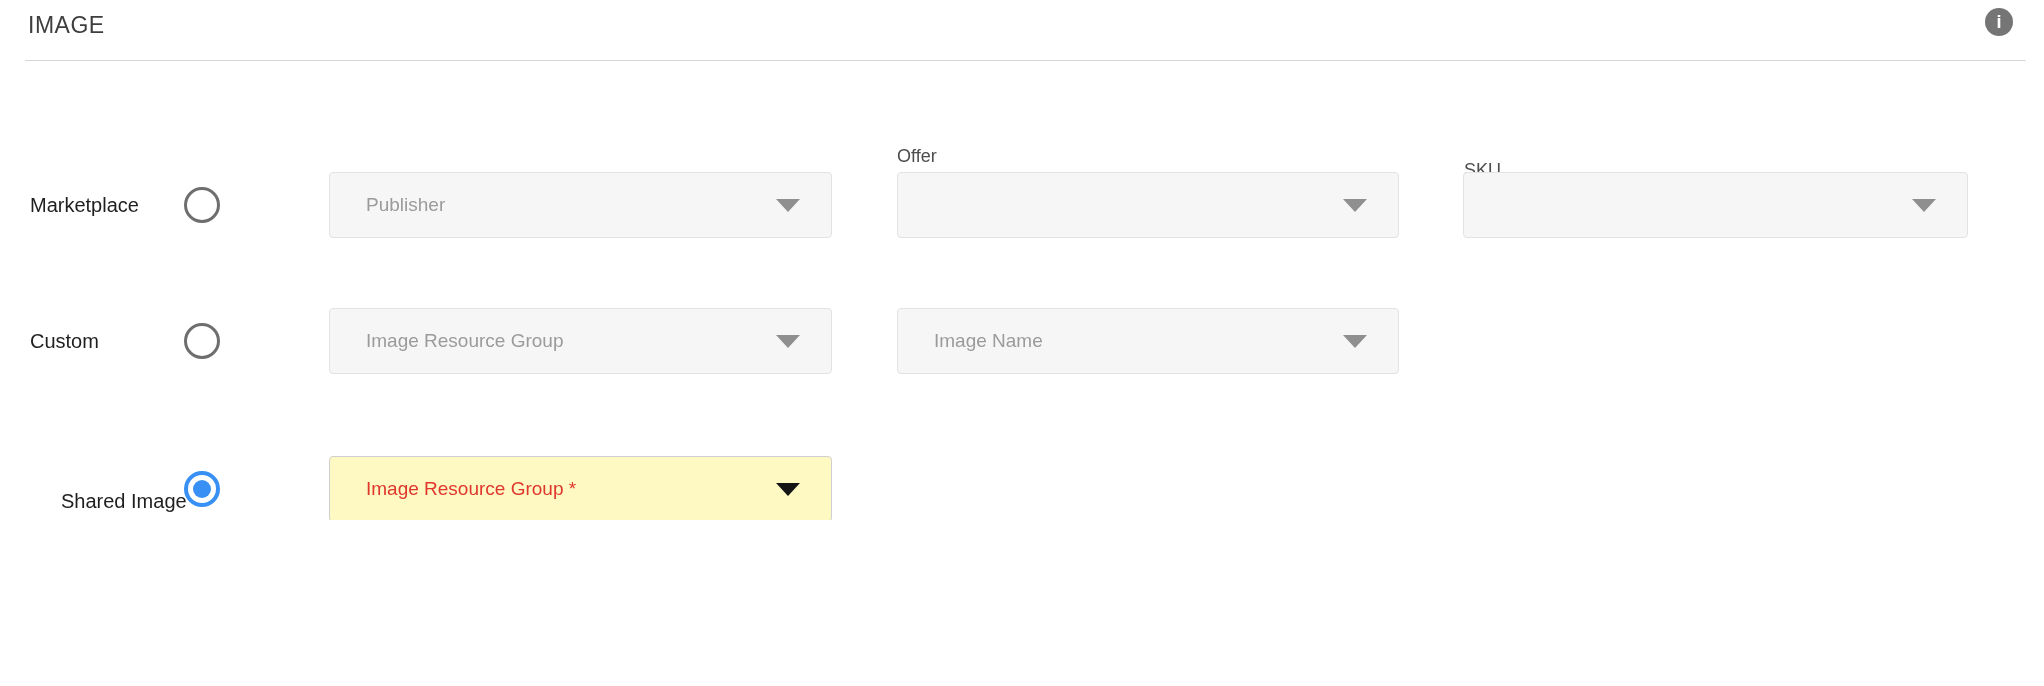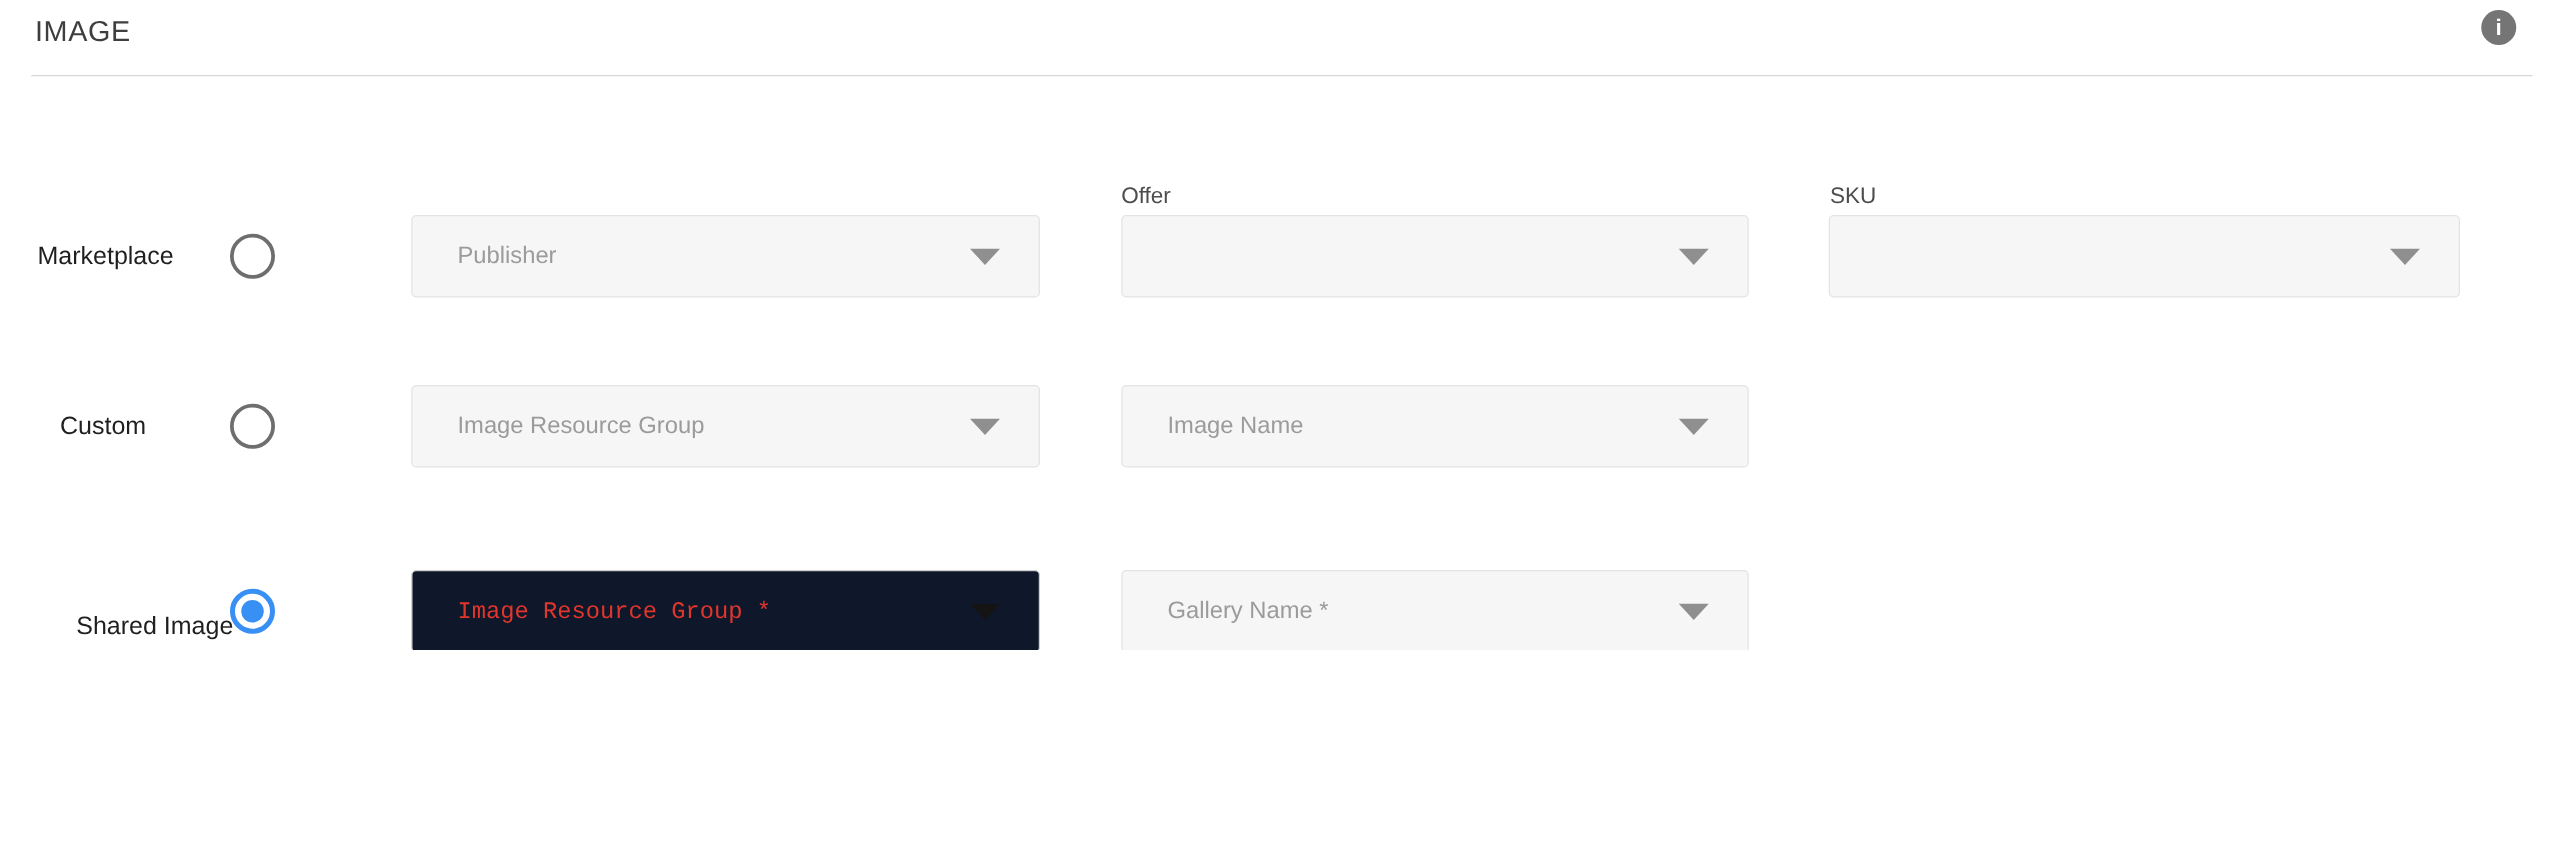--- a/index.html
+++ b/index.html
@@ -49,21 +49,21 @@
     background:var(--field-bg);border:1px solid var(--field-border);border-radius:4px;
     display:flex;align-items:center;padding:0 60px 0 36px;cursor:pointer;
   }
   .dd .ph{font-size:19px;color:var(--ph-gray);white-space:nowrap;overflow:hidden;}
   .dd .caret{
     position:absolute;right:31px;top:50%;margin-top:-6px;
     width:0;height:0;
     border-left:12px solid transparent;border-right:12px solid transparent;
     border-top:13px solid var(--caret-gray);
   }
-  .dd.active{background:#0f172a;border-color:#CFCFCF;font-family:Liberation Mono, monospace;}
+  .dd.active{background:#fef9c3;border-color:#CFCFCF;}
   .dd.active .ph{color:var(--red);}
   .dd.active .caret{border-top-color:#141414;}
 </style>
 </head>
 <body>
 
 <div class="canvas">
 
   <div class="page-title">IMAGE</div>
   <button class="info-btn">
@@ -78,44 +78,40 @@
     <span class="ph">Publisher</span>
     <span class="caret"></span>
   </div>
 
   <div class="fld-label" style="left:897px;top:145px;">Offer</div>
   <div class="dd" style="left:897px;top:172px;width:502px;">
     <span class="ph"></span>
     <span class="caret"></span>
   </div>
 
-  <div class="fld-label" style="left:1464px;top:145px;">SKU</div>
+  <div class="fld-label" style="left:1464px;top:159px;">SKU</div>
   <div class="dd" style="left:1463px;top:172px;width:505px;">
     <span class="ph"></span>
     <span class="caret"></span>
   </div>
 
-  <div class="opt-label" style="top:329px;margin-left:18px;">Custom</div>
+  <div class="opt-label" style="top:329px;">Custom</div>
   <div class="radio" style="left:184px;top:323px;"></div>
 
   <div class="dd" style="left:329px;top:308px;width:503px;">
     <span class="ph">Image Resource Group</span>
     <span class="caret"></span>
   </div>
   <div class="dd" style="left:897px;top:308px;width:502px;">
     <span class="ph">Image Name</span>
     <span class="caret"></span>
   </div>
 
   <div class="opt-label" style="top:489px;margin-left:31px;">Shared Image</div>
   <div class="radio selected" style="left:184px;top:471px;"></div>
 
   <div class="dd active" style="left:329px;top:456px;width:503px;">
     <span class="ph">Image Resource Group *</span>
     <span class="caret"></span>
   </div>
-  <div class="dd" style="left:897px;top:456px;width:502px;">
-    <span class="ph">Gallery Name *</span>
-    <span class="caret"></span>
-  </div>
 
 
 </div>
 
 </body></html>

